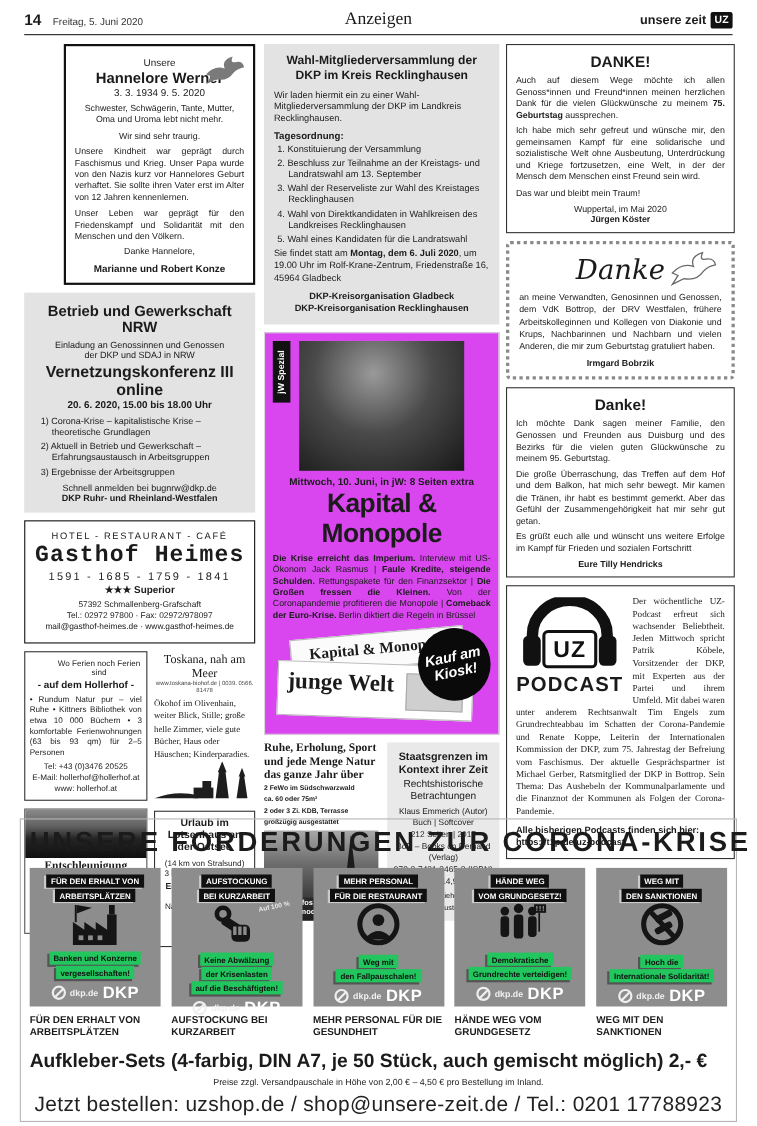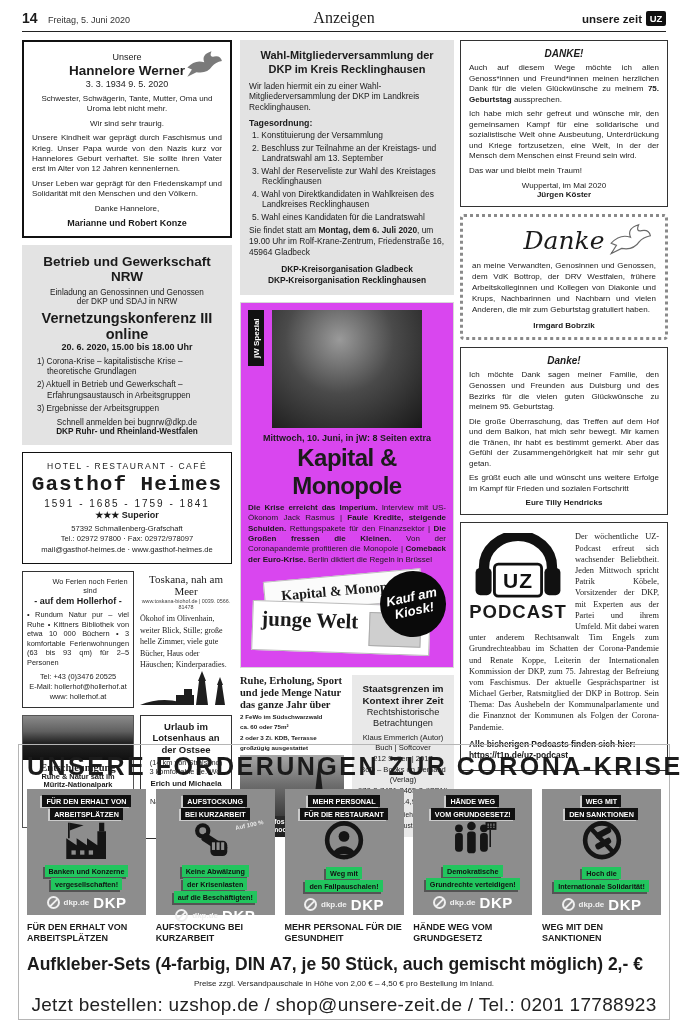--- a/index.html
+++ b/index.html
@@ -26,21 +26,21 @@
   #col-right { left:460px; width:208px; }
 
   .bx { border:2px solid #111; padding:8px 8px; margin-bottom:7px; }
   .bx1 { border:1px solid #333; padding:7px 8px; margin-bottom:7px; }
   .gray { background:#e3e3e3; padding:9px 9px; margin-bottom:7px; }
   .ctr { text-align:center; }
   .jst { text-align:justify; }
   .b { font-weight:bold; }
 
   
-  #obituary { position:relative; font-size:8px; }
+  #obituary { position:relative; font-size:8px;margin-left:36px; }
   #obituary .intro { font-size:9px; text-align:center; margin-top:2px; }
   #obituary .name { font-size:13.5px; font-weight:bold; text-align:center; margin:1px 0; }
   #obituary .dates { font-size:9px; text-align:center; margin-bottom:5px; }
   #obituary p { margin:4px 0; line-height:1.3; }
   #obituary .sig { font-weight:bold; text-align:center; font-size:9px; }
   .dove-fill { position:absolute; right:6px; top:6px; }
 
   
   #nrw { text-align:center; font-size:8.2px; }
   #nrw .t { font-size:13.5px; font-weight:bold; margin-bottom:4px; }
@@ -133,21 +133,21 @@
   #schwarz .ft { position:absolute; left:0; right:0; bottom:0; padding:2px 2px;
        background:rgba(20,20,20,.45); color:#fff; font-weight:bold; font-size:6.8px; line-height:1.25; }
   #book { width:102px; background:#e9e9e9; padding:8px 5px; text-align:center; }
   #book .t1 { font-weight:bold; font-size:9.8px; line-height:1.2; }
   #book .t2 { font-size:9.2px; line-height:1.2; margin-bottom:4px; }
   #book .ln { font-size:7.6px; line-height:1.4; }
   #book .ord { font-size:6.6px; margin-top:4px; color:#222; }
 
   
   .danke { font-size:8px; }
-  .danke .t { text-align:center; font-weight:bold; font-size:10px; margin-bottom:4px;font-style:italic; }
+  .danke .t { text-align:center; font-weight:bold; font-size:14px; margin-bottom:4px; }
   .danke p { margin:4px 0; line-height:1.32; }
   .danke .pl { text-align:center; margin-top:5px; }
   .danke .sig { text-align:center; font-weight:bold; }
 
   #bobrzik { border:3px dotted #8a8a8a; border-radius:4px; padding:7px 9px; margin-bottom:7px;
              position:relative; font-size:8px; }
   #bobrzik .script { text-align:center; font-family:"DejaVu Serif", serif; font-style:italic;
              font-size:25px; margin:2px 0 6px; }
   #bobrzik .dove-line { position:absolute; right:12px; top:4px; }
   #bobrzik p { line-height:1.35; text-align:justify; }

